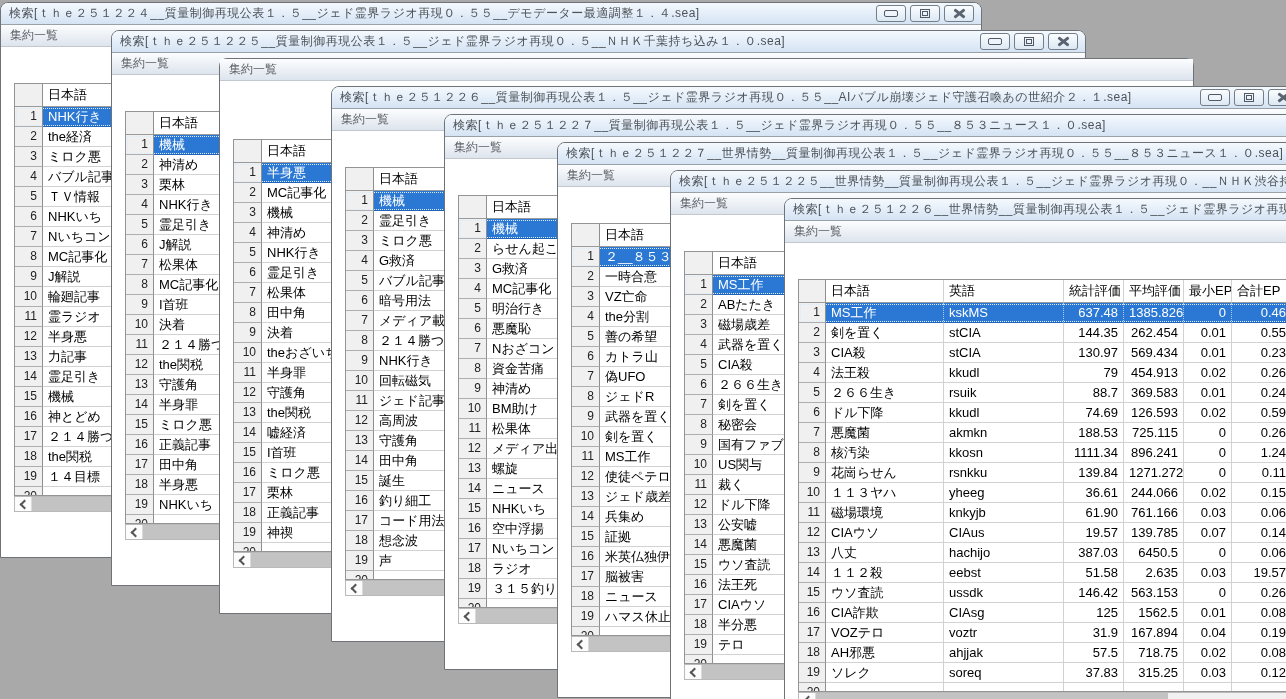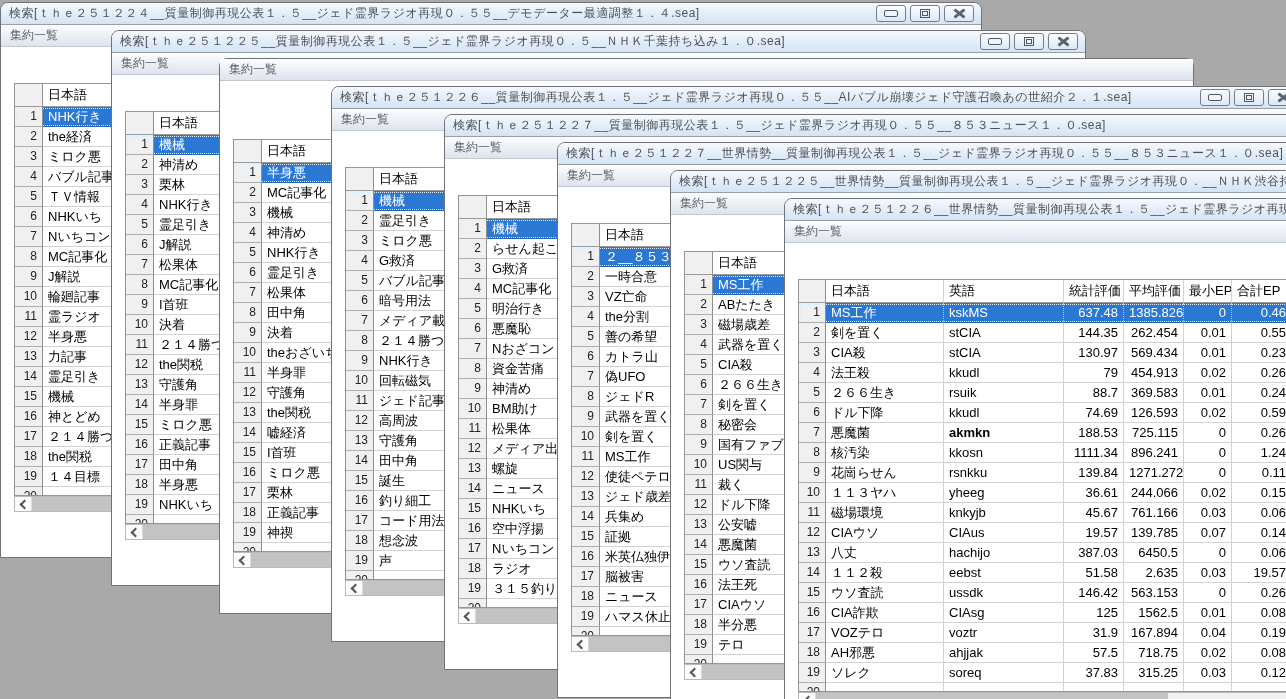--- a/index.html
+++ b/index.html
@@ -890,21 +890,21 @@
         <div class="tc " style="width: 118px;">ドル下降</div>
         <div class="tc " style="width: 120px;">kkudl</div>
         <div class="tc num" style="width: 60px;">74.69</div>
         <div class="tc num" style="width: 60px;">126.593</div>
         <div class="tc num" style="width: 48px;">0.02</div>
         <div class="tc num" style="width: 60px;">0.59</div>
       </div>
       <div class="trow">
         <div class="tc rn" style="width: 27px;">7</div>
         <div class="tc " style="width: 118px;">悪魔菌</div>
-        <div class="tc " style="width: 120px; font-weight: bold;">akmkn</div>
+        <div class="tc " style="width: 120px;">akmkn</div>
         <div class="tc num" style="width: 60px;">188.53</div>
         <div class="tc num" style="width: 60px;">725.115</div>
         <div class="tc num" style="width: 48px;">0</div>
         <div class="tc num" style="width: 60px;">0.26</div>
       </div>
       <div class="trow">
         <div class="tc rn" style="width: 27px;">8</div>
         <div class="tc " style="width: 118px;">核汚染</div>
         <div class="tc " style="width: 120px;">kkosn</div>
         <div class="tc num" style="width: 60px;">1111.34</div>
@@ -927,21 +927,21 @@
         <div class="tc " style="width: 120px;">yheeg</div>
         <div class="tc num" style="width: 60px;">36.61</div>
         <div class="tc num" style="width: 60px; text-align: right;">244.066</div>
         <div class="tc num" style="width: 48px;">0.02</div>
         <div class="tc num" style="width: 60px;">0.15</div>
       </div>
       <div class="trow">
         <div class="tc rn" style="width: 27px;">11</div>
         <div class="tc " style="width: 118px;">磁場環境</div>
         <div class="tc " style="width: 120px;">knkyjb</div>
-        <div class="tc num" style="width: 60px;">45.67</div>
+        <div class="tc num" style="width: 60px;">61.90</div>
         <div class="tc num" style="width: 60px;">761.166</div>
         <div class="tc num" style="width: 48px;">0.03</div>
         <div class="tc num" style="width: 60px;">0.06</div>
       </div>
       <div class="trow">
         <div class="tc rn" style="width: 27px;">12</div>
         <div class="tc " style="width: 118px;">CIAウソ</div>
         <div class="tc " style="width: 120px;">CIAus</div>
         <div class="tc num" style="width: 60px;">19.57</div>
         <div class="tc num" style="width: 60px;">139.785</div>

